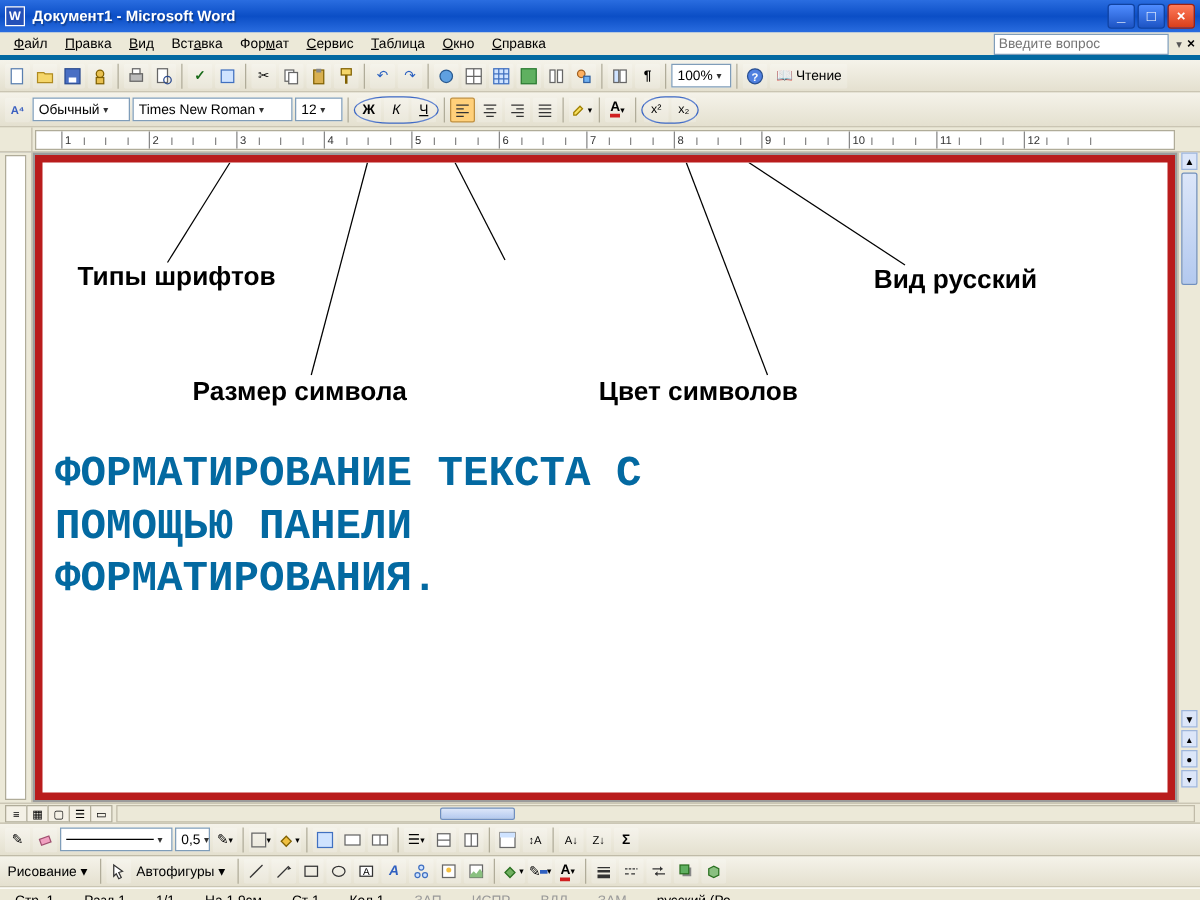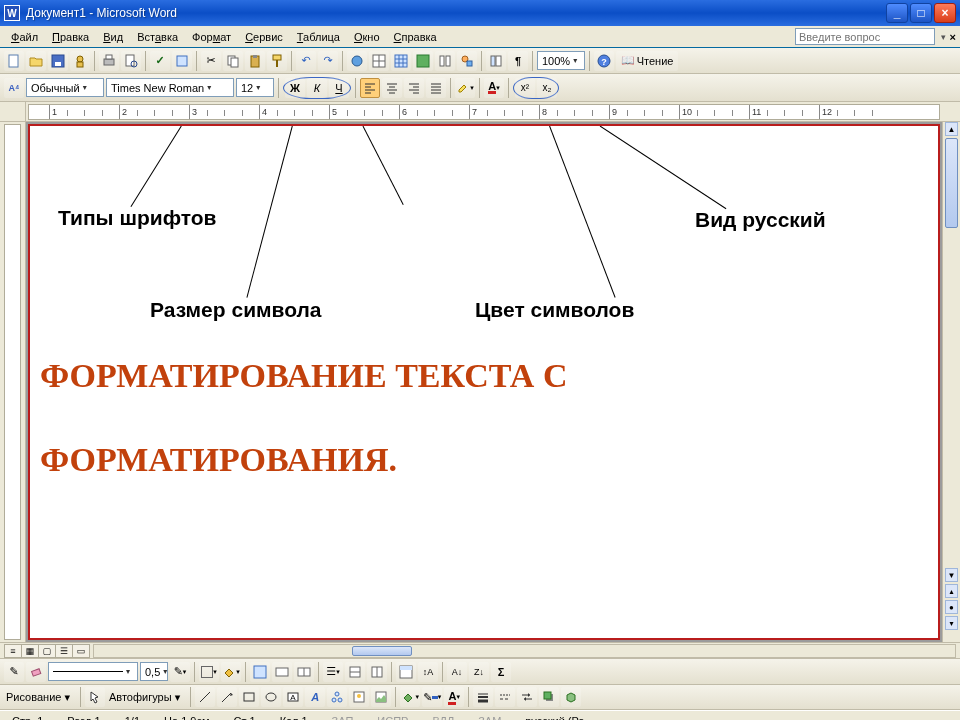--- a/index.html
+++ b/index.html
@@ -1,25 +1,25 @@
 <!DOCTYPE html>
 <html><head>
 <meta charset="utf-8">
 <style>
   * { box-sizing: border-box; margin: 0; padding: 0; }
   html, body { width: 960px; height: 720px; font-family: Tahoma, Arial, sans-serif; font-size: 11px; overflow: hidden; background:#ece9d8; }
   
   .titlebar { height:26px; background: linear-gradient(#2a6de0,#0b4ec6 50%,#2a6de0); display:flex; align-items:center; color:#fff; padding:0 4px; }
   .titlebar .icon { width:16px; height:16px; background:#2450b8; border:1px solid #fff; margin-right:6px; display:flex; align-items:center; justify-content:center; font-size:10px; font-weight:bold;}
-  .titlebar .title { flex:1; font-weight:normal; font-size:12px; text-shadow:1px 1px 1px rgba(0,0,0,.3);}
+  .titlebar .title { flex:1; font-weight:bold; font-size:12px; text-shadow:1px 1px 1px rgba(0,0,0,.3);}
   .winbtn { width:22px; height:20px; margin-left:2px; border-radius:3px; display:flex; align-items:center; justify-content:center; color:#fff; font-weight:bold; font-size:12px;}
   .winbtn.min, .winbtn.max { background:linear-gradient(#4f8cff,#1d54c4); border:1px solid #1042a0;}
   .winbtn.close { background:linear-gradient(#ff7b5a,#d93e1a); border:1px solid #a02010;}
   
-  .menubar { height:22px; background:#ece9d8; border-bottom:1px solid #0369a1; display:flex; align-items:center; padding:0 4px;}
+  .menubar { height:22px; background:#ece9d8; border-bottom:4px solid #0369a1; display:flex; align-items:center; padding:0 4px;}
   .menubar .mitem { padding:2px 7px; cursor:default;}
   .menubar .mitem u { text-decoration:underline; }
   .askbox { margin-left:auto; width:140px; height:17px; border:1px solid #7f9db9; background:#fff; color:#999; padding:1px 3px; font-size:11px;}
   .menubar .sm { margin-left:6px; font-family:Arial; font-size:9px; color:#555; }
   .menubar .x { margin-left:4px; font-weight:bold;}
   
   .toolbar { height:26px; background:linear-gradient(#f5f3ea,#e4e0cf); border-bottom:1px solid #c0bba8; display:flex; align-items:center; padding:0 4px; gap:2px;}
   .tbtn { width:20px; height:20px; border:1px solid transparent; border-radius:2px; display:flex; align-items:center; justify-content:center; font-size:11px; background:rgba(255,255,255,.2);}
   .tbtn svg { width:14px; height:14px; }
   .sep { width:1px; height:20px; background:#b0ac99; margin:0 2px;}
@@ -31,29 +31,29 @@
   
   .rulerwrap { height:20px; background:#ece9d8; border-bottom:1px solid #c0bba8; display:flex;}
   .vrul-corner { width:26px; border-right:1px solid #c0bba8;}
   .ruler { flex:1; background:#fff; position:relative; margin:2px 20px 2px 2px; border:1px solid #b0ac99; height:16px; overflow:hidden;}
   .ruler .tick { position:absolute; top:0; width:1px; height:100%; background:#888;}
   .ruler .num { position:absolute; top:2px; font-size:9px; color:#333;}
   
   .docwrap { display:flex; height:520px; background:#9b9b9b;}
   .vruler { width:26px; background:#ece9d8; border-right:1px solid #c0bba8; position:relative;}
   .vruler .inner { position:absolute; inset:2px 4px; background:#fff; border:1px solid #b0ac99;}
-  .page { flex:1; background:#fff; margin:2px 2px 2px 2px; position:relative; border:2px solid #b91c1c; overflow:hidden;padding-left:20px;}
+  .page { flex:1; background:#fff; margin:2px 2px 2px 2px; position:relative; border:6px solid #b91c1c; overflow:hidden;padding-left:20px;}
   .scroll-v { width:18px; background:#ece9d8; border-left:1px solid #c0bba8; position:relative;}
   .scroll-v .thumb { position:absolute; left:2px; right:2px; top:16px; height:90px; background:linear-gradient(#dce6f9,#b3c9ef); border:1px solid #6f8fc0; border-radius:2px;}
   .scroll-v .arr { position:absolute; left:2px; right:2px; height:14px; background:#dce6f9; border:1px solid #9fb6da; display:flex; align-items:center; justify-content:center; font-size:8px;}
   .scroll-v .arr.up{top:0;} .scroll-v .arr.dn{bottom:60px;}
   .scroll-v .navbtn{ position:absolute; left:2px; right:2px; height:14px; background:#dce6f9; border:1px solid #9fb6da; font-size:8px; display:flex; align-items:center; justify-content:center;}
   
   .ann { position:absolute; font-family:Arial; font-weight:bold; font-size:21px; color:#000;}
-  .bigtitle { position:absolute; left:10px; font-family:Liberation Serif, serif; font-weight:bold; font-size:34px; color:#c2410c; line-height:1.2;}
+  .bigtitle { position:absolute; left:10px; font-family:Liberation Mono, monospace; font-weight:bold; font-size:34px; color:#0369a1; line-height:1.2;}
   svg.lines { position:absolute; inset:0; pointer-events:none;}
   
   .viewstrip { height:16px; background:#ece9d8; border-top:1px solid #c0bba8; display:flex; align-items:center; padding-left:4px; gap:0;}
   .vsbtn { width:18px; height:14px; border:1px solid #b0ac99; background:#f4f1e6; margin-right:-1px; display:flex; align-items:center; justify-content:center; font-size:9px;}
   .hs { flex:1; height:14px; background:#ece9d8; border:1px solid #c0bba8; margin:0 4px; position:relative;}
   .hs .ht { position:absolute; left:30%; width:60px; top:1px; bottom:1px; background:linear-gradient(#dce6f9,#b3c9ef); border:1px solid #6f8fc0; border-radius:2px;}
   
   .drawbar { height:26px; background:linear-gradient(#f5f3ea,#e4e0cf); border-top:1px solid #c0bba8; border-bottom:1px solid #c0bba8; display:flex; align-items:center; padding:0 4px; gap:2px;}
   .drawlbl { padding:0 6px 0 2px;}
   
@@ -392,20 +392,21 @@
       <line x1="260" y1="0" x2="215" y2="170" stroke="#000" stroke-width="1"></line>
       <line x1="330" y1="0" x2="370" y2="78" stroke="#000" stroke-width="1"></line>
       <line x1="515" y1="0" x2="580" y2="170" stroke="#000" stroke-width="1"></line>
       <line x1="565" y1="0" x2="690" y2="82" stroke="#000" stroke-width="1"></line>
     </svg>
     <div class="ann" style="left:28px; top:80px">Типы шрифтов</div>
     <div class="ann" style="left:665px;top:82px">Вид русский</div>
     <div class="ann" style="left:120px;top:172px">Размер символа</div>
     <div class="ann" style="left:445px;top:172px">Цвет символов</div>
     <div class="bigtitle" style="top:230px">ФОРМАТИРОВАНИЕ ТЕКСТА С</div>
+    <div class="bigtitle" style="top:272px">ПОМОЩЬЮ ПАНЕЛИ</div>
     <div class="bigtitle" style="top:314px">ФОРМАТИРОВАНИЯ.</div>
   </div>
   <div class="scroll-v">
     <div class="arr up">▲</div>
     <div class="thumb"></div>
     <div class="arr dn">▼</div>
     <div class="navbtn" style="bottom:44px">▴</div>
     <div class="navbtn" style="bottom:28px">●</div>
     <div class="navbtn" style="bottom:12px">▾</div>
   </div>

